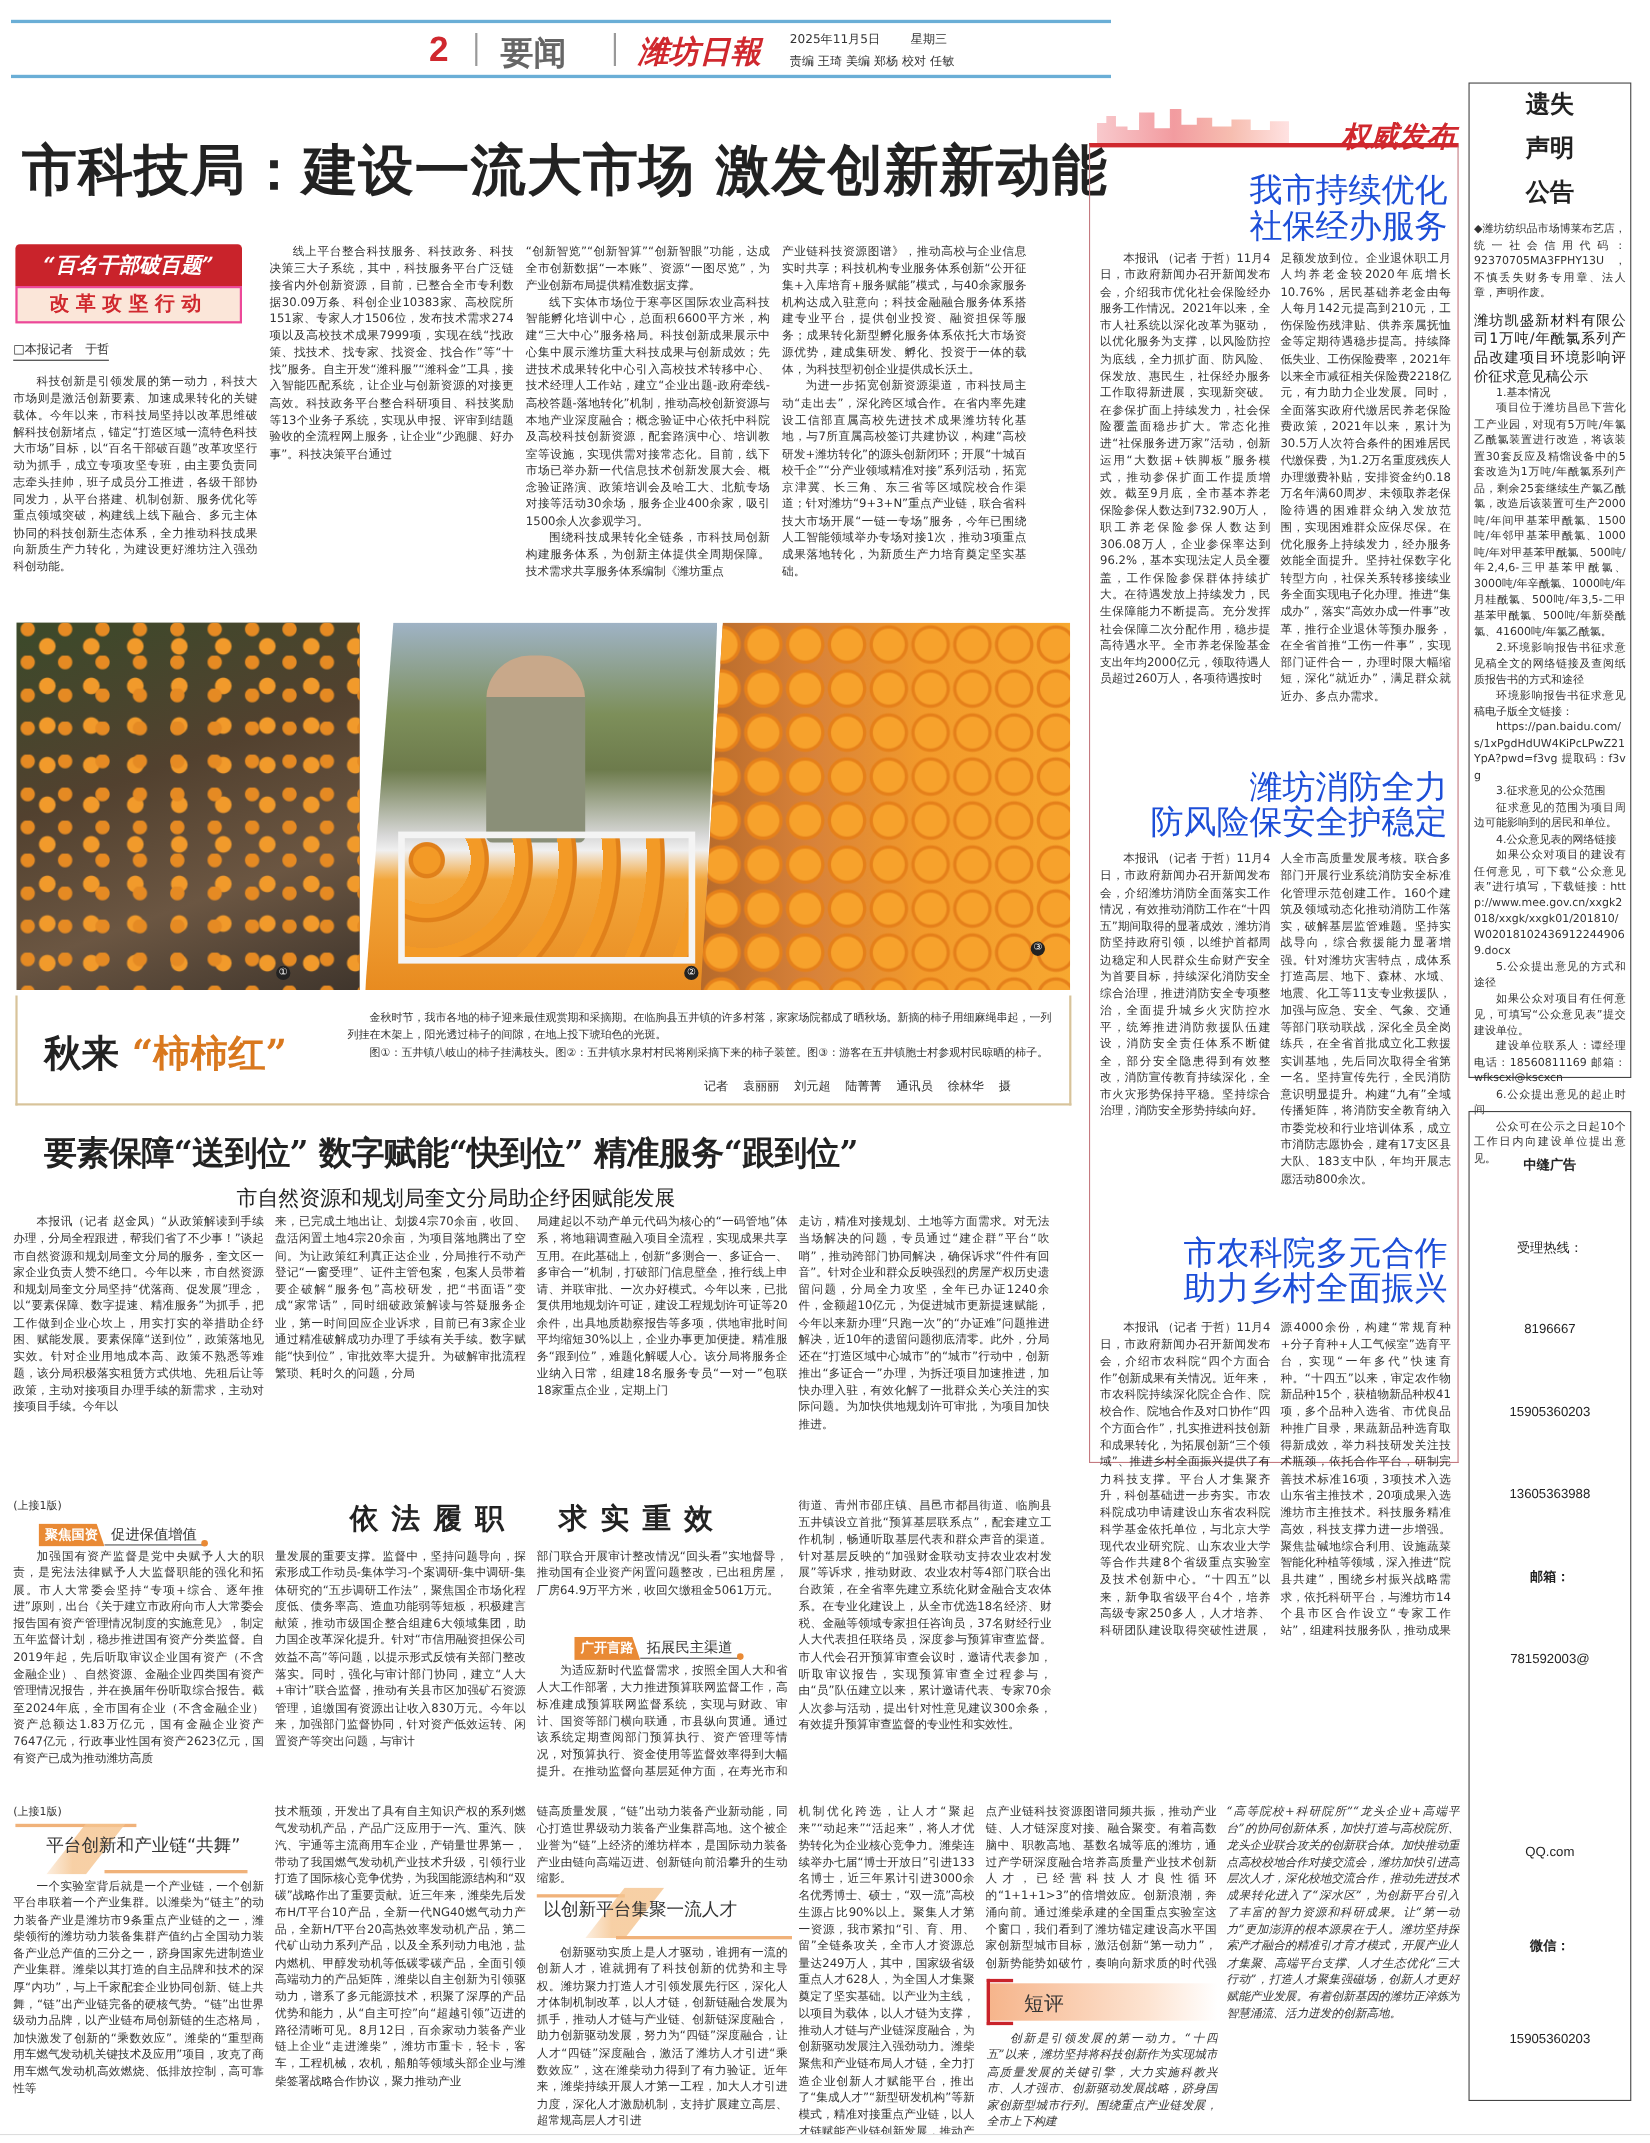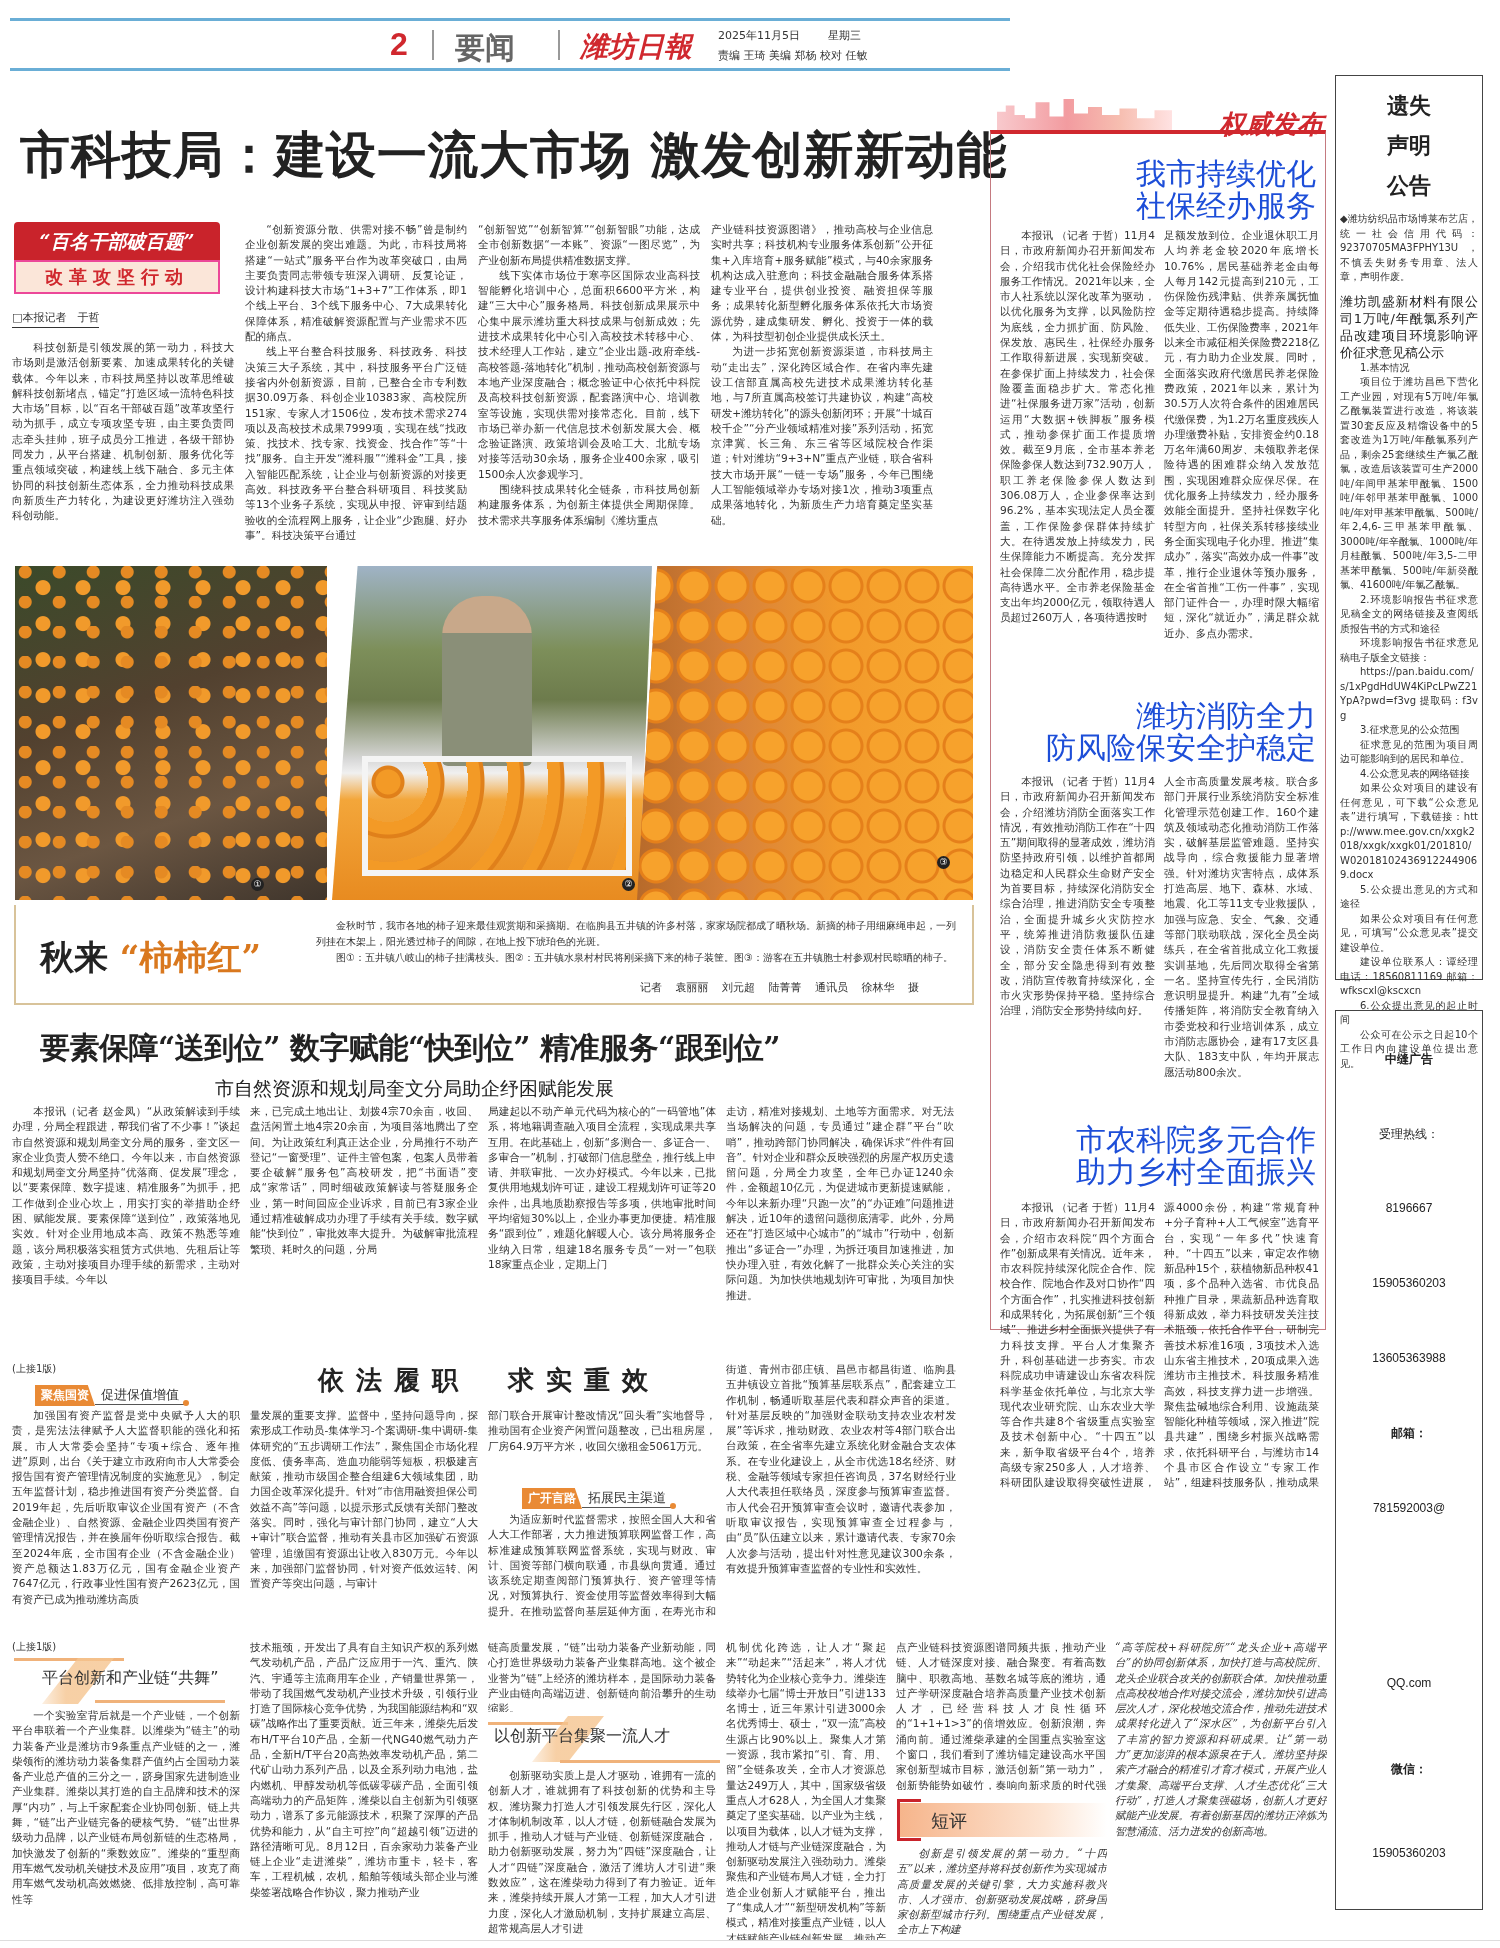--- a/index.html
+++ b/index.html
@@ -28,21 +28,21 @@
 .h2{position:absolute;left:40px;top:1028px;font-size:30px;font-weight:bold;font-family:"DejaVu Serif",serif;color:#222;white-space:nowrap;letter-spacing:-0.5px}
 .h2sub{position:absolute;left:215px;top:1076px;font-size:19px;color:#222;white-space:nowrap}
 .right-panel{position:absolute;left:990px;top:130px;width:336px;height:1200px;border:1.5px solid #c47a80;border-top:4px solid #d0282e}
 .authority{position:absolute;left:997px;top:95px;width:330px;height:36px}
 .authority .bldg{position:absolute;left:0;bottom:0;width:175px;height:32px;background:linear-gradient(90deg,#f7c0c4,#f08a8f 40%,#f5b2a2 70%,#fdd 100%);opacity:.85;clip-path:polygon(0 100%,0 40%,5% 40%,5% 20%,10% 20%,10% 50%,16% 50%,16% 60%,22% 60%,22% 10%,30% 10%,30% 55%,38% 55%,38% 0,44% 0,44% 45%,52% 45%,52% 25%,60% 25%,60% 50%,70% 50%,70% 30%,80% 30%,80% 60%,90% 60%,90% 35%,100% 35%,100% 100%)}
 .authority .txt{position:absolute;right:4px;top:12px;font-size:26px;font-weight:bold;color:#d0282e;font-style:italic}
 .rp-title{position:absolute;font-size:30px;color:#1d4ed8;text-align:right;line-height:32px;white-space:nowrap}
 .rcol{position:absolute;font-size:10.6px;line-height:15.3px;color:#333;text-align:justify;overflow:hidden}
 .rcol p{text-indent:2em}
 .ad-box{position:absolute;left:1335px;top:75px;width:148px;height:905px;border:1px solid #444}
-.ad-head{font-size:22px;font-weight:bold;text-align:center;line-height:40px;margin-top:10px}
+.ad-head{font-size:22px;font-weight:bold;text-align:center;line-height:40px;}
 .ad-body{font-size:10px;line-height:14.5px;color:#333;padding:6px 4px;text-align:justify}
 .ad-body .big{font-size:13px;line-height:17px;color:#222;text-align:justify}
 .ad-body .ind{text-indent:2em}
 .ad2{position:absolute;left:1335px;top:1010px;width:148px;height:900px;border:1px solid #444}
 .ad2 div{position:absolute;left:0;width:146px;text-align:center;font-size:12px;color:#222;font-family:"Liberation Sans",sans-serif}
 .sect-tag{position:absolute;display:flex;align-items:center;font-size:13px}
 .sect-tag .o{background:#e98a35;color:#fff;font-weight:bold;padding:2px 6px;font-size:12px;clip-path:polygon(0 0,88% 0,100% 100%,0 100%)}
 .sect-tag .t{padding:0 6px;border-bottom:1px solid #555;color:#333}
 .sect-tag .dot{width:6px;height:6px;border-radius:50%;background:#e98a35;margin-left:-2px;margin-top:14px}
 .h3{position:absolute;left:318px;top:1363px;font-size:26px;font-weight:bold;letter-spacing:12px;color:#222;font-family:"DejaVu Serif",serif;white-space:nowrap}
@@ -72,21 +72,20 @@
 <div class="headline">市科技局：建设一流大市场 激发创新新动能</div>
 <div class="banner">
   <div class="top">“百名干部破百题”</div>
   <div class="bot">改革攻坚行动</div>
 </div>
 <div class="byline">□本报记者　于哲</div>
 <div class="col" style="left:12px;top:340px;width:222px;height:200px">
     <p>科技创新是引领发展的第一动力，科技大市场则是激活创新要素、加速成果转化的关键载体。今年以来，市科技局坚持以改革思维破解科技创新堵点，锚定“打造区域一流特色科技大市场”目标，以“百名干部破百题”改革攻坚行动为抓手，成立专项攻坚专班，由主要负责同志牵头挂帅，班子成员分工推进，各级干部协同发力，从平台搭建、机制创新、服务优化等重点领域突破，构建线上线下融合、多元主体协同的科技创新生态体系，全力推动科技成果向新质生产力转化，为建设更好潍坊注入强劲科创动能。</p>
   </div>
 <div class="col" style="left:245px;top:222px;width:222px;height:318px">
-    <p>“创新资源分散、供需对接不畅”曾是制约企业创新发展的突出难题。为此，市科技局将搭建“一站式”服务平台作为改革突破口，由局主要负责同志带领专班深入调研、反复论证，设计构建科技大市场“1+3+7”工作体系，即1个线上平台、3个线下服务中心、7大成果转化保障体系，精准破解资源配置与产业需求不匹配的痛点。</p>
     <p>线上平台整合科技服务、科技政务、科技决策三大子系统，其中，科技服务平台广泛链接省内外创新资源，目前，已整合全市专利数据30.09万条、科创企业10383家、高校院所151家、专家人才1506位，发布技术需求274项以及高校技术成果7999项，实现在线“找政策、找技术、找专家、找资金、找合作”等“十找”服务。自主开发“潍科服”“潍科金”工具，接入智能匹配系统，让企业与创新资源的对接更高效。科技政务平台整合科研项目、科技奖励等13个业务子系统，实现从申报、评审到结题验收的全流程网上服务，让企业“少跑腿、好办事”。科技决策平台通过</p>
   </div>
 <div class="col" style="left:478px;top:222px;width:222px;height:318px">
     <p style="text-indent:0">“创新智览”“创新智算”“创新智眼”功能，达成全市创新数据“一本账”、资源“一图尽览”，为产业创新布局提供精准数据支撑。</p>
     <p>线下实体市场位于寒亭区国际农业高科技智能孵化培训中心，总面积6600平方米，构建“三大中心”服务格局。科技创新成果展示中心集中展示潍坊重大科技成果与创新成效；先进技术成果转化中心引入高校技术转移中心、技术经理人工作站，建立“企业出题-政府牵线-高校答题-落地转化”机制，推动高校创新资源与本地产业深度融合；概念验证中心依托中科院及高校科技创新资源，配套路演中心、培训教室等设施，实现供需对接常态化。目前，线下市场已举办新一代信息技术创新发展大会、概念验证路演、政策培训会及哈工大、北航专场对接等活动30余场，服务企业400余家，吸引1500余人次参观学习。</p>
     <p>围绕科技成果转化全链条，市科技局创新构建服务体系，为创新主体提供全周期保障。技术需求共享服务体系编制《潍坊重点</p>
   </div>
 <div class="col" style="left:711px;top:222px;width:222px;height:318px">
     <p style="text-indent:0">产业链科技资源图谱》，推动高校与企业信息实时共享；科技机构专业服务体系创新“公开征集+入库培育+服务赋能”模式，与40余家服务机构达成入驻意向；科技金融融合服务体系搭建专业平台，提供创业投资、融资担保等服务；成果转化新型孵化服务体系依托大市场资源优势，建成集研发、孵化、投资于一体的载体，为科技型初创企业提供成长沃土。</p>
     <p>为进一步拓宽创新资源渠道，市科技局主动“走出去”，深化跨区域合作。在省内率先建设工信部直属高校先进技术成果潍坊转化基地，与7所直属高校签订共建协议，构建“高校研发+潍坊转化”的源头创新闭环；开展“十城百校千企”“分产业领域精准对接”系列活动，拓宽京津冀、长三角、东三省等区域院校合作渠道；针对潍坊“9+3+N”重点产业链，联合省科技大市场开展“一链一专场”服务，今年已围绕人工智能领域举办专场对接1次，推动3项重点成果落地转化，为新质生产力培育奠定坚实基础。</p>

